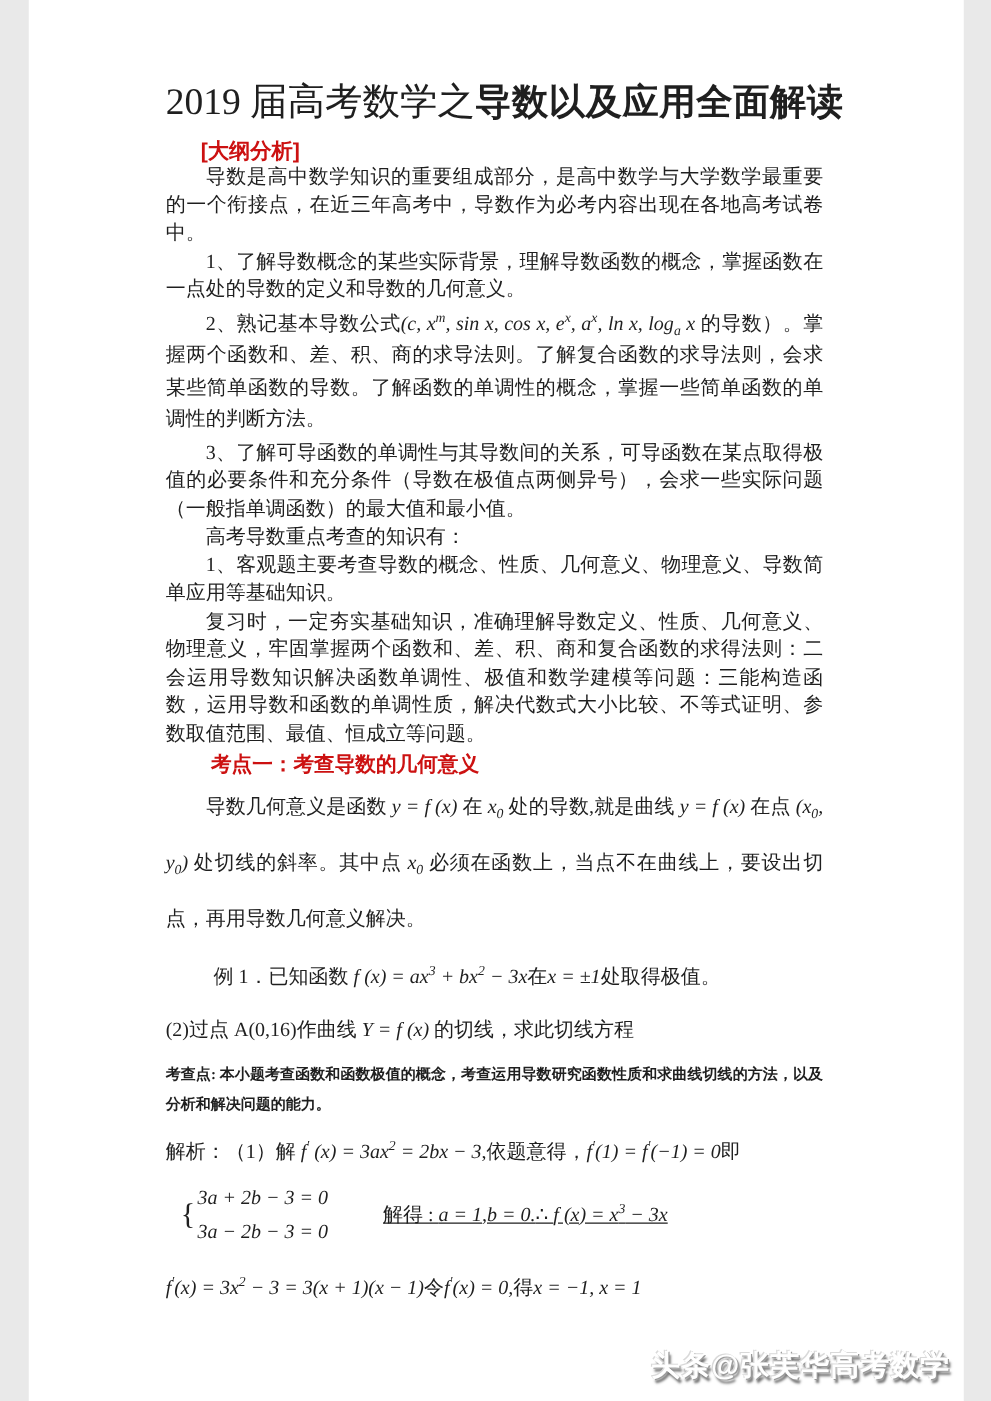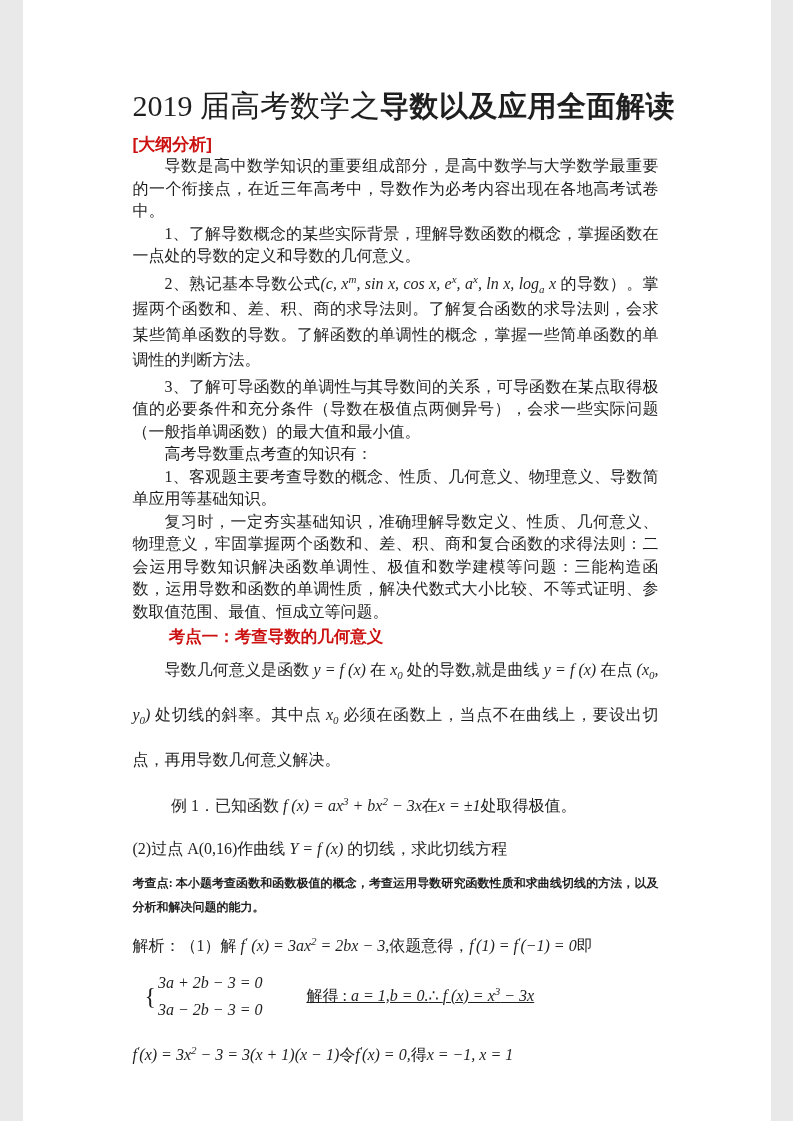--- a/index.html
+++ b/index.html
@@ -5,36 +5,36 @@
   html,body{margin:0;padding:0;background:#e9e9e9;}
   .page{
     position:relative;
     width:748px;height:1121px;
     margin:0 auto;
     background:#ffffff;
     overflow:hidden;
     font-family:"Liberation Serif","DejaVu Serif",serif;
     color:var(--ink,#1f1f1f);
     box-sizing:border-box;
-    padding:86px 112px 0 110px;
+    padding:62px 112px 0 110px;
   }
   .title{
     text-align:center;
     font-size:30px;
     line-height:40px;
     white-space:nowrap;
     margin:0 0 8px 0;
   }
   .title .tn{font-family:"Liberation Serif","DejaVu Serif",serif;font-weight:500;}
   .title .tb{font-family:"Liberation Sans","DejaVu Sans",sans-serif;font-weight:700;font-size:29px;letter-spacing:0.5px;}
   .blk{margin:0;}
   .section-label{
     font-family:"Liberation Sans","DejaVu Sans",sans-serif;
     font-weight:700;color:var(--red,#cc1111);
-    font-size:17px;line-height:21px;margin-top:4px;
+    font-size:17px;line-height:21px;margin-top:4px;margin-left:28px;
   }
   .subheading{
     font-family:"Liberation Sans","DejaVu Sans",sans-serif;
     font-weight:700;color:var(--red,#cc1111);
     font-size:16.5px;line-height:21px;text-indent:2.2em;margin-top:3px;
   }
   .body{font-size:16px;line-height:22.5px;text-align:justify;text-indent:2em;}
   .math-loose{line-height:25.5px;margin:3px 0;}
   .loose{line-height:45px;text-indent:2em;text-align:justify;font-size:16px;}
   .example{margin-top:12px;text-indent:2.4em;font-size:16px;line-height:23px;}
@@ -83,13 +83,14 @@
       <div class="blk system">
         <span class="brace">{</span>
         <div>
           <div class="eq-line"><span class="math">3a + 2b − 3 = 0</span></div>
           <div class="eq-line"><span class="math">3a − 2b − 3 = 0</span></div>
         </div>
         <div class="sys-right"><span class="txt">解得 : </span><span class="math">a = 1,b = 0.</span><span class="txt">∴ </span><span class="math">f (x) = x</span><sup class="math">3</sup><span class="math"> − 3x</span></div>
       </div>
       <div class="blk conclusion"><span class="math">f</span><sup class="math">′</sup><span class="math">(x) = 3x</span><sup class="math">2</sup><span class="math"> − 3 = 3(x + 1)(x − 1)</span><span class="txt">令</span><span class="math">f</span><sup class="math">′</sup><span class="math">(x) = 0,</span><span class="txt">得</span><span class="math">x = −1, x = 1</span></div>
     </div>
+  <div class="watermark">头条@张芙华高考数学</div>
 </div>
 
 </body></html>

